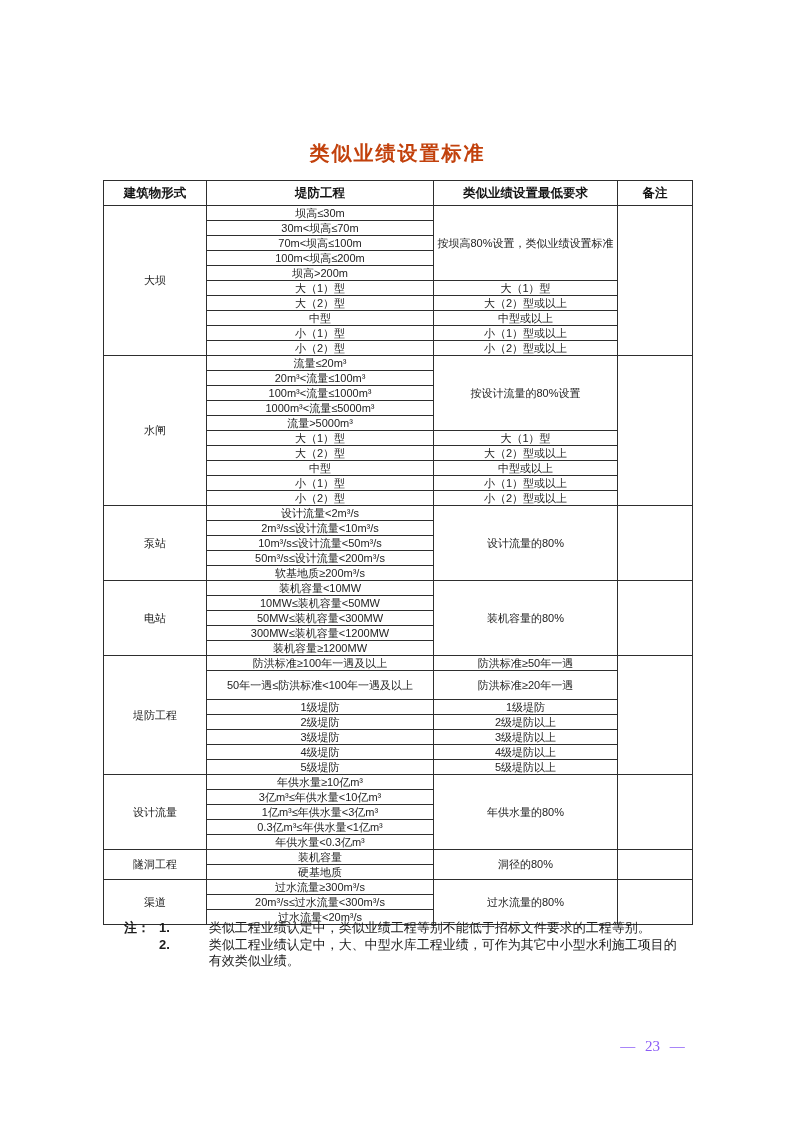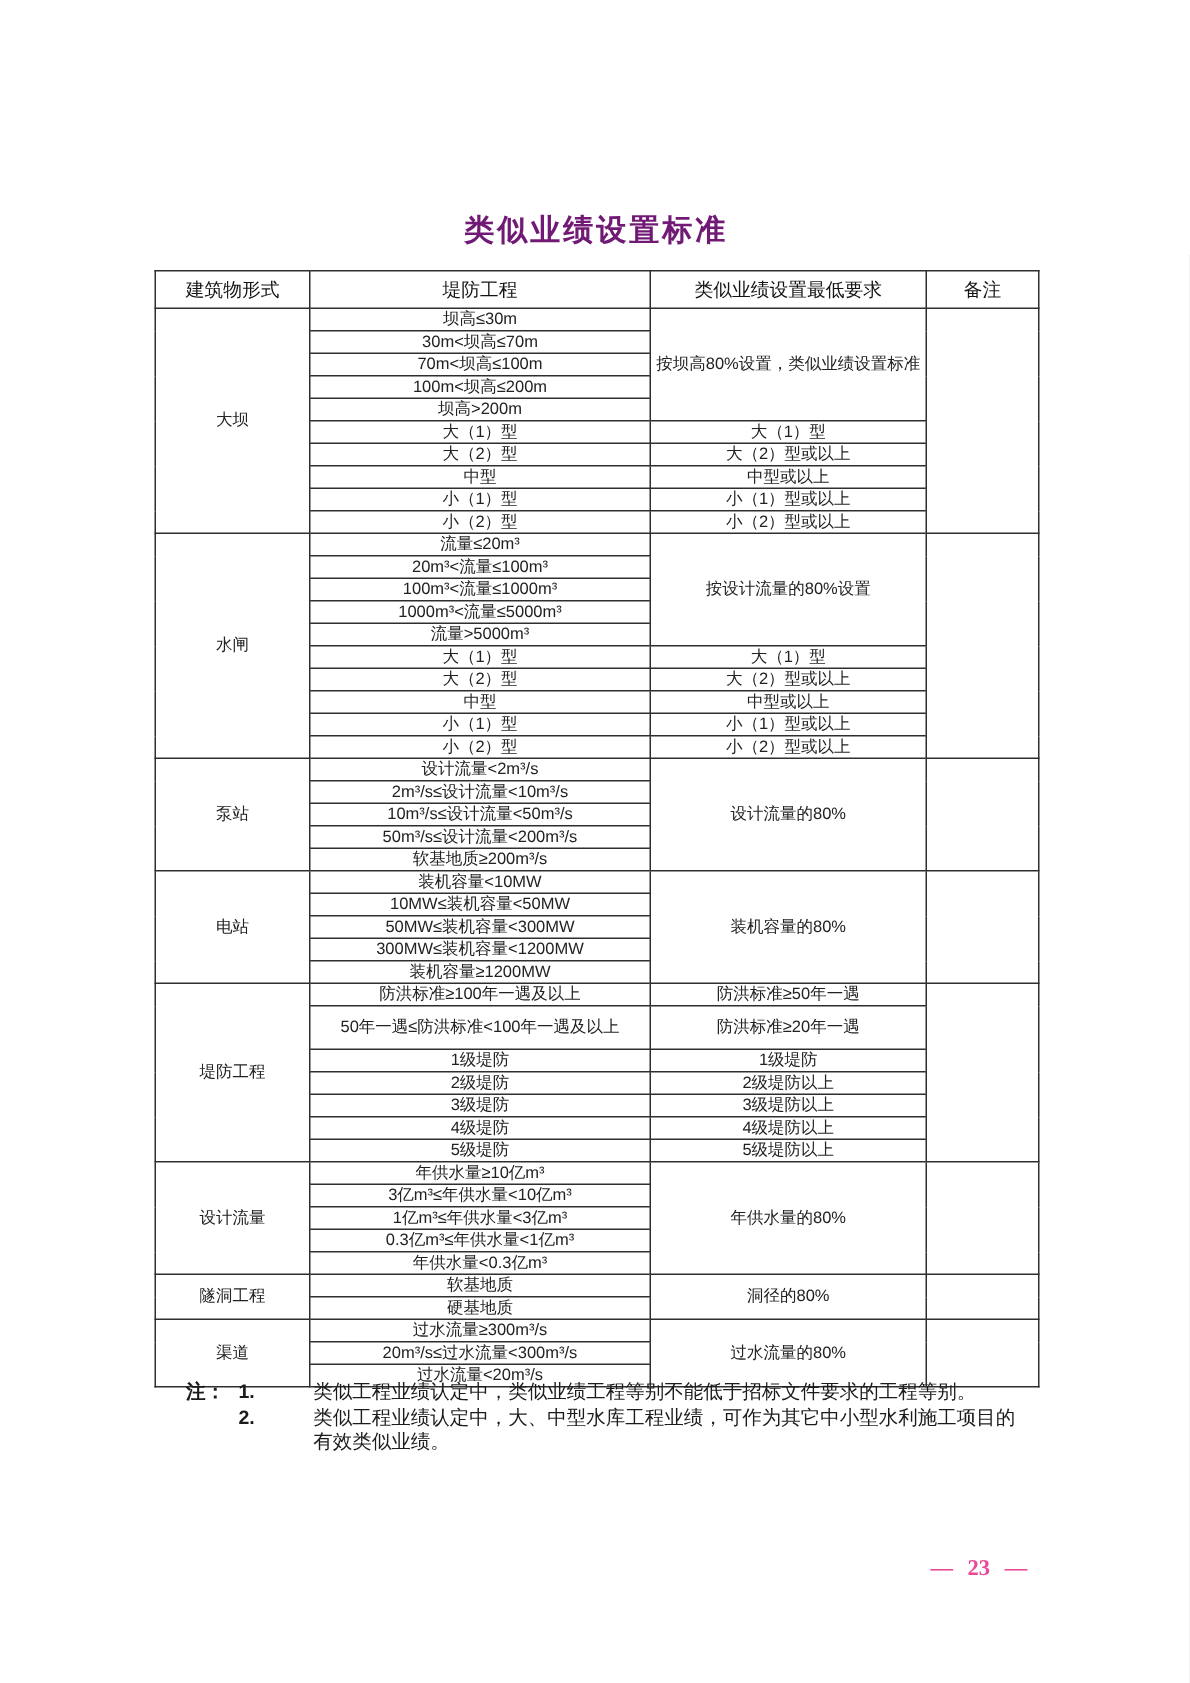--- a/index.html
+++ b/index.html
@@ -11,38 +11,38 @@
     font-family:"Liberation Sans", sans-serif;
     color:#1b1b1b;
     overflow:hidden;
     margin:0 auto;
   }
   .doc-title {
     position:absolute; left:103px; top:140px; width:589px;
     text-align:center;
     font-size:20px; font-weight:700; letter-spacing:2px;
     font-family:"Liberation Sans", sans-serif;
-    color:#701a75;
+    color:#c2410c;
   }
   table.std {
     position:absolute; left:103px; top:180px;
     width:589px;
     border-collapse:collapse;
     table-layout:fixed;
   }
   table.std th, table.std td {
     border:1px solid #2e2e2e;
     text-align:center;
     vertical-align:middle;
     padding:0 2px;
     overflow:hidden;
   }
   table.std thead tr { height:25px; }
   table.std th {
-    font-size:12.5px; font-weight:400;
+    font-size:12.5px; font-weight:700;
     font-family:"Liberation Sans", sans-serif;
     color:#141414;
   }
   table.std tbody tr { height:15px; }
   table.std tbody tr.tall { height:29px; }
   table.std tbody td {
     font-size:11px; line-height:13px; font-weight:400;
     font-family:"Liberation Sans", sans-serif;
     color:#222;
   }
@@ -58,22 +58,21 @@
   .notes-body { flex:1; }
   .note-item { display:flex; }
   .note-num { font-weight:700; white-space:nowrap; }
   .note-text { flex:1;margin-left:39px; }
   .page-number {
     position:absolute; left:590px; top:1038px; width:125px;
     text-align:center;
     font-size:15px;
     font-family:"Liberation Serif", serif;
     word-spacing:6px;
-    color:#ec4899;
-    font-weight:bold;
+    color:#8b5cf6;
   }
 </style>
 </head>
 <body>
 
 <div class="page">
 
   <div class="doc-title">类似业绩设置标准</div>
 
   <table class="std">
@@ -247,21 +246,21 @@
           <td class="scale-cell">1亿m³≤年供水量&lt;3亿m³</td>
         </tr>
         <tr>
           <td class="scale-cell">0.3亿m³≤年供水量&lt;1亿m³</td>
         </tr>
         <tr>
           <td class="scale-cell">年供水量&lt;0.3亿m³</td>
         </tr>
         <tr>
           <td class="form-cell" rowspan="2">隧洞工程</td>
-          <td class="scale-cell">软基地质</td>
+          <td class="scale-cell">装机容量</td>
           <td class="req-cell" rowspan="2">洞径的80%</td>
           <td class="remark-cell" rowspan="2"></td>
         </tr>
         <tr>
           <td class="scale-cell">硬基地质</td>
         </tr>
         <tr>
           <td class="form-cell" rowspan="3">渠道</td>
           <td class="scale-cell">过水流量≥300m³/s</td>
           <td class="req-cell" rowspan="3">过水流量的80%</td>

